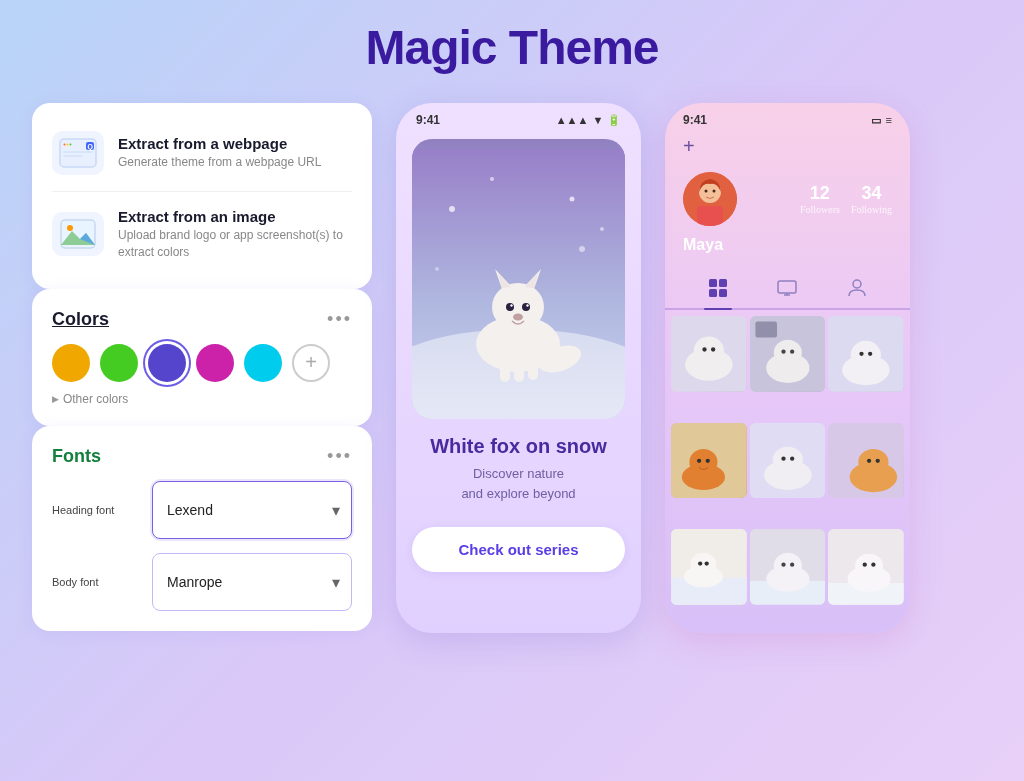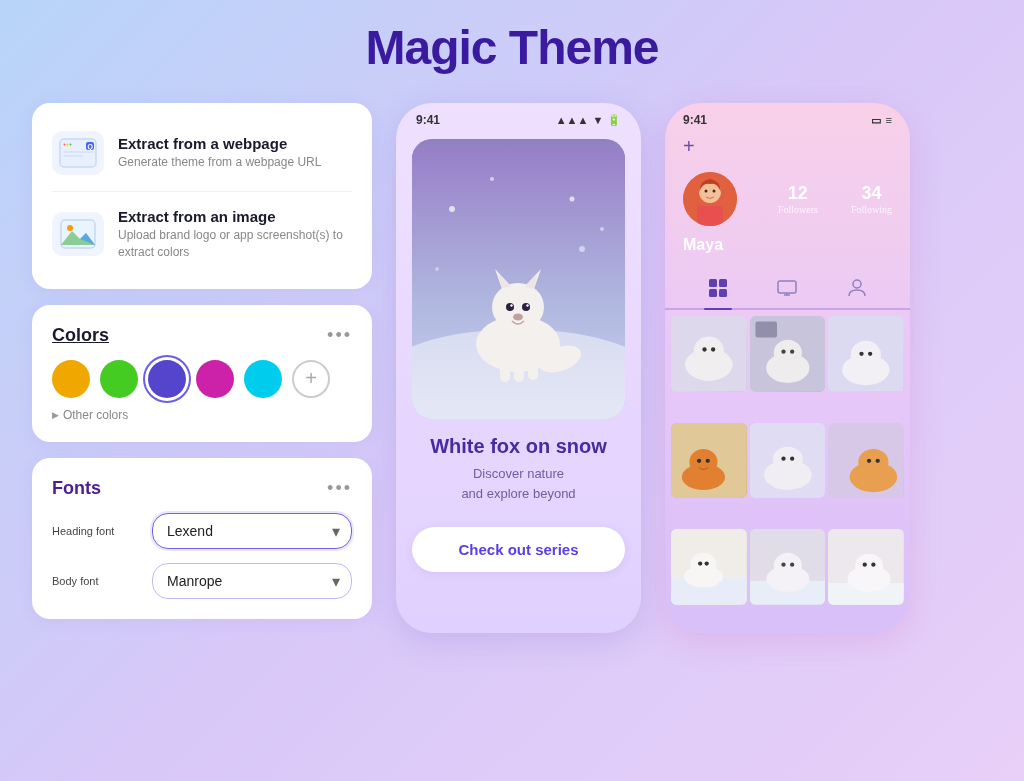--- a/index.html
+++ b/index.html
@@ -29,21 +29,20 @@
       flex-direction: row;
       gap: 24px;
       align-items: flex-start;
       width: 960px;
     }
 
     
     .left-panel {
       display: flex;
       flex-direction: column;
-      gap: 16px;
       width: 340px;
     }
 
     .card {
       background: white;
       border-radius: 18px;
       padding: 20px;
       box-shadow: 0 2px 16px rgba(100,80,200,0.08);
     }
 
@@ -139,43 +138,43 @@
     }
     .other-colors::before {
       content: '▶';
       font-size: 9px;
       color: #999;
     }
 
     .fonts-title {
       font-size: 18px;
       font-weight: 700;
-      color: #4c1d95;
+      color: #15803d;
     }
     .font-row {
       display: flex;
       align-items: center;
       gap: 12px;
       margin-top: 14px;
     }
     .font-label {
       font-size: 11px;
       color: #444;
       width: 88px;
       flex-shrink: 0;
     }
     .font-select-wrapper {
       flex: 1;
       position: relative;
     }
     .font-select-wrapper select {
       width: 100%;
       border: 1.5px solid #c5b8f8;
-      border-radius: 16px;
-      padding: 9px 14px;
+      border-radius: 8px;
+      padding: 20px 14px;
       font-size: 14px;
       color: #222;
       background: white;
       appearance: none;
       -webkit-appearance: none;
       cursor: pointer;
     }
     .font-select-wrapper.active select {
       border-color: #7c5de7;
       box-shadow: 0 0 0 2px rgba(124,93,231,0.15);
@@ -293,21 +292,21 @@
       border-radius: 50%;
       background: linear-gradient(135deg, #f08060 0%, #e05030 100%);
       display: flex;
       align-items: center;
       justify-content: center;
       flex-shrink: 0;
       overflow: hidden;
     }
     .profile-stats {
       display: flex;
-      gap: 33px;
+      gap: 11px;
       margin-left: auto;
     }
     .stat-item {
       text-align: center;
     }
     .stat-num {
       font-size: 18px;
       font-weight: 800;
       color: white;
       display: block;

